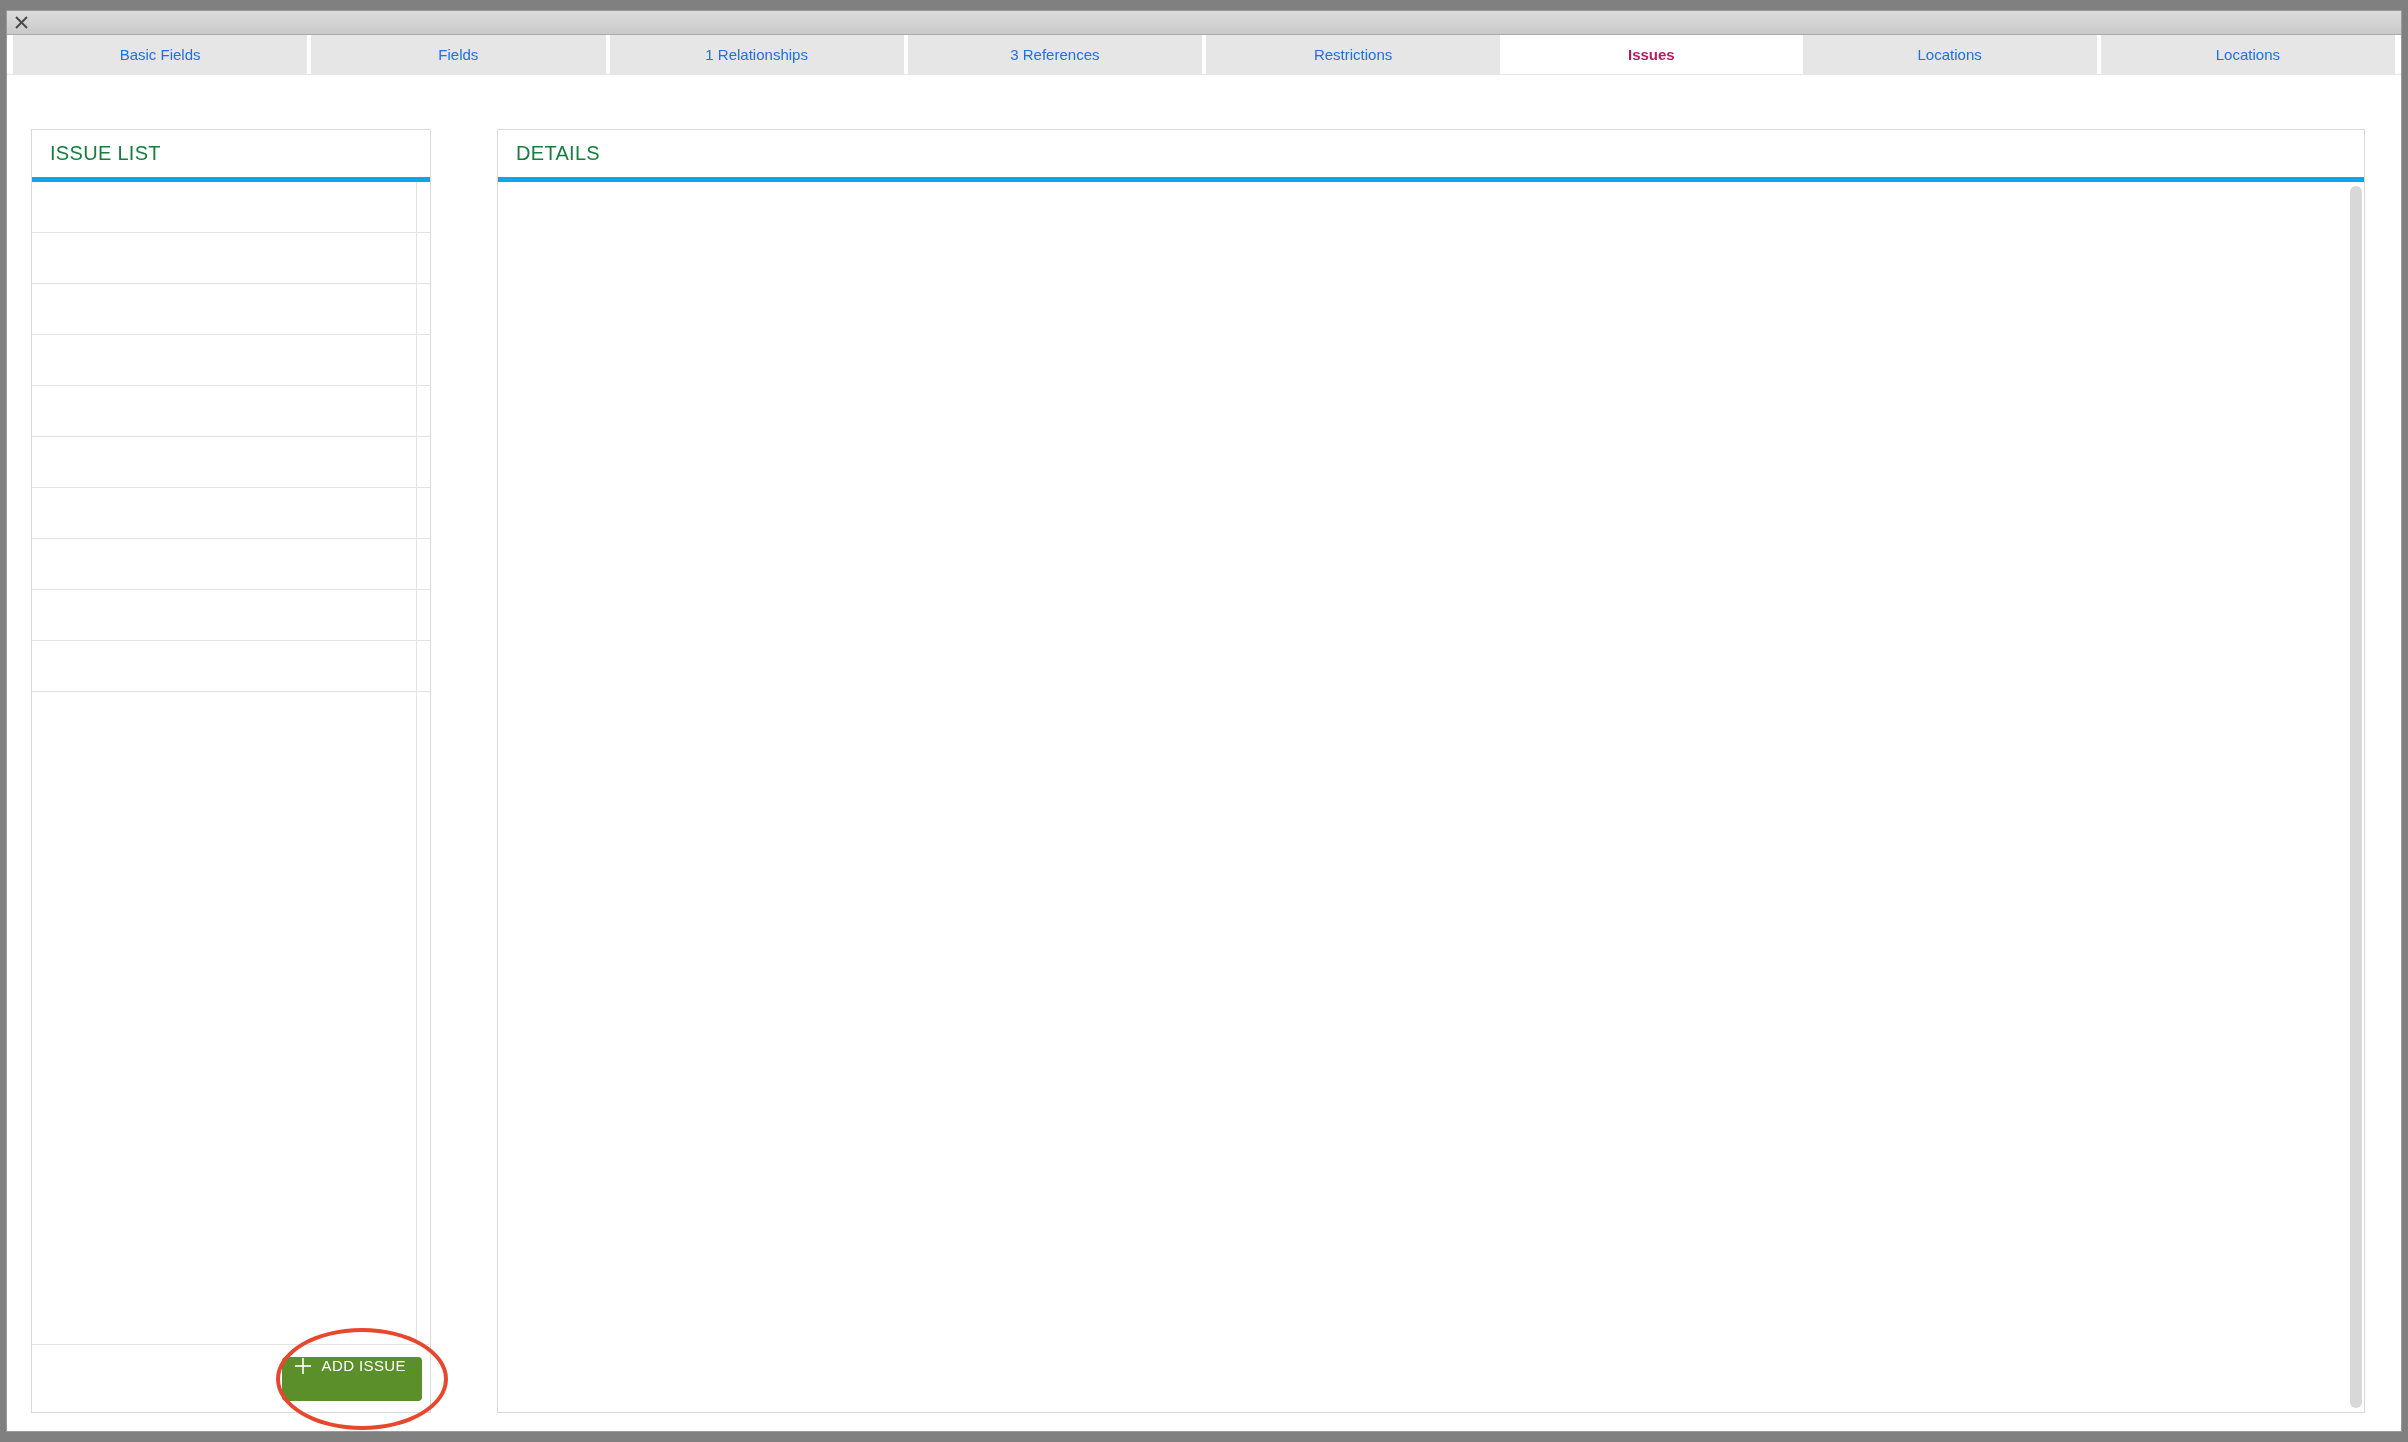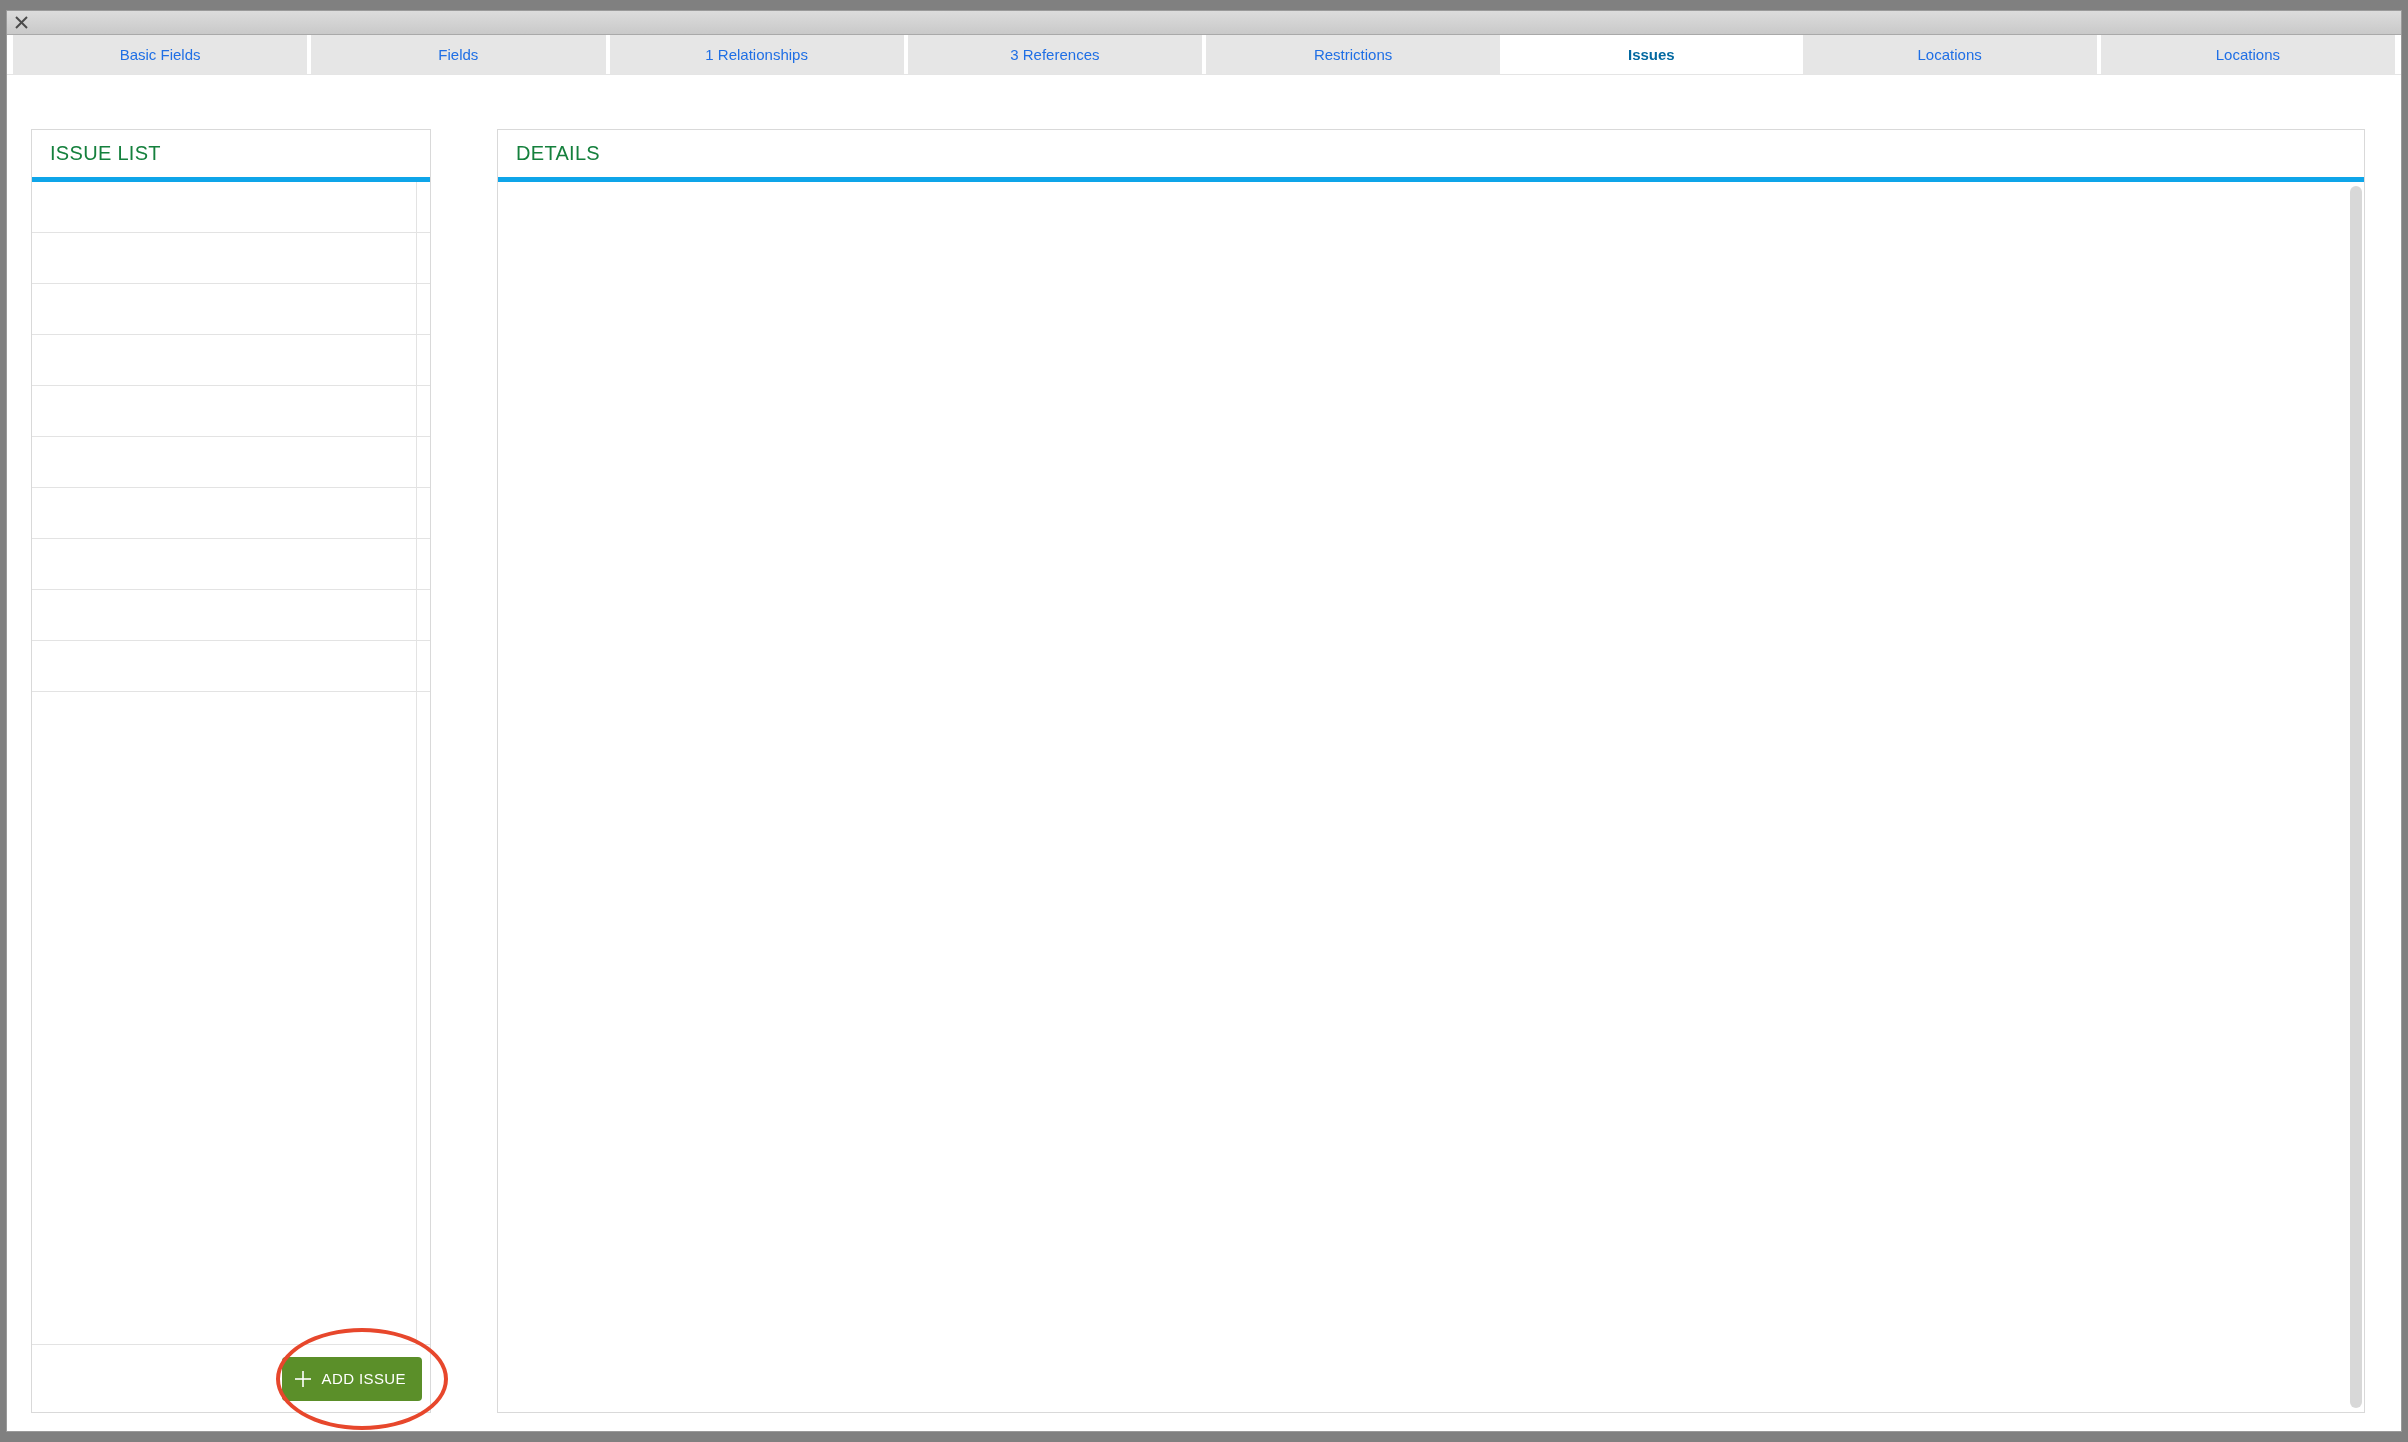--- a/index.html
+++ b/index.html
@@ -49,21 +49,21 @@
     display: flex;
     align-items: center;
     justify-content: center;
     font-size: 15px;
     color: #1f6fe5;
     cursor: pointer;
     user-select: none;
   }
   .tab.active {
     background: #ffffff;
-    color: #0369a1;
+    color: #be185d;
     font-weight: 700;
   }
   .content-area {
     flex: 1 1 auto;
     background: #ffffff;
     position: relative;
     overflow: hidden;
   }
   .content-inner {
     position: absolute;
@@ -121,21 +121,21 @@
   }
   .add-issue-btn {
     background: #5b8f29;
     color: #ffffff;
     border: none;
     height: 44px;
     padding: 0 16px 0 12px;
     font-size: 15px;
     letter-spacing: .4px;
     display: inline-flex;
-    align-items: center;
+    align-items: flex-start;
     gap: 10px;
     cursor: pointer;
     border-radius: 4px;
     position: relative;
     z-index: 2;
   }
   .add-issue-btn svg { display:block; }
   .annotation-ellipse {
     position: absolute;
     width: 172px;

